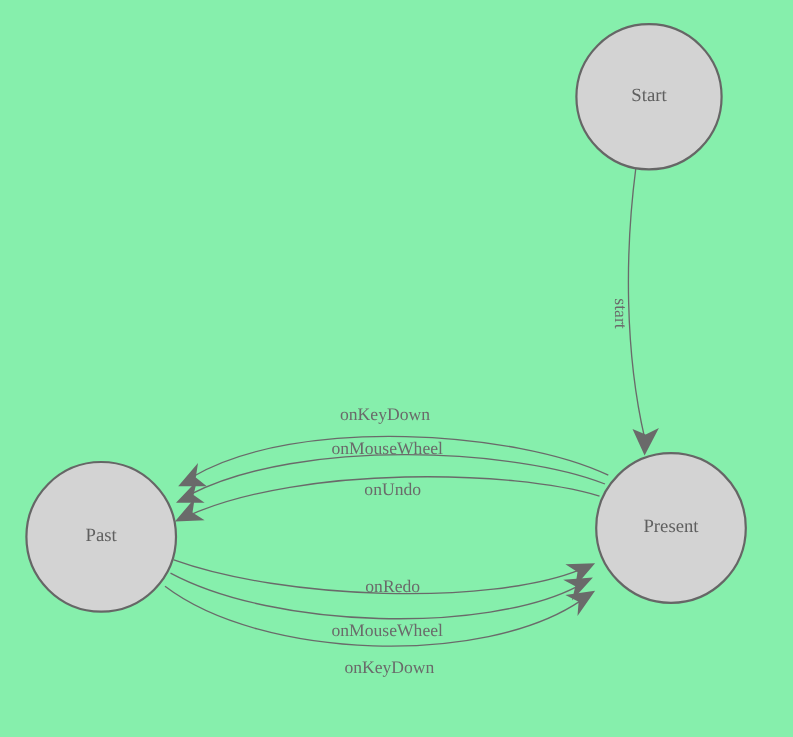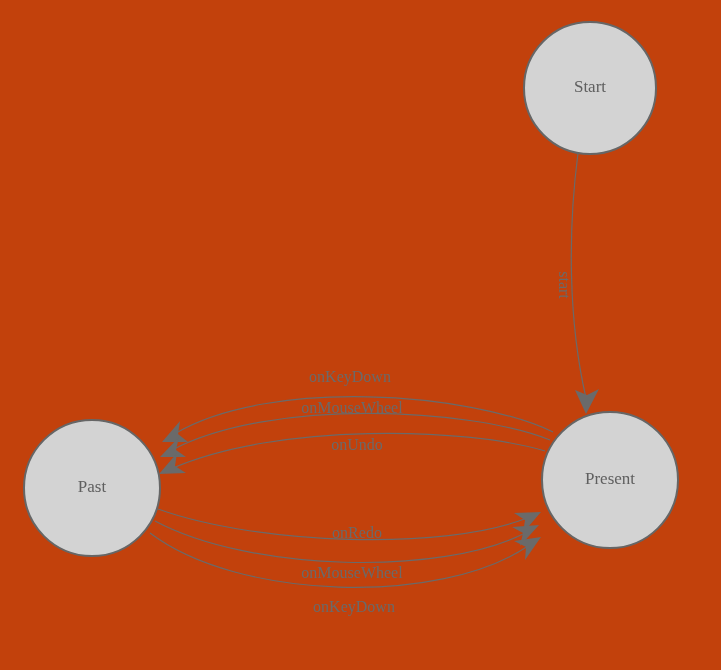--- a/index.html
+++ b/index.html
@@ -10,21 +10,21 @@
   body {
     width: 721px;
     height: 670px;
     font-family: "Liberation Serif", "DejaVu Serif", serif;
     overflow: hidden;
   }
   #diagram-root {
     position: relative;
     width: 721px;
     height: 670px;
-    background: #c2410c;
+    background: #86efac;
   }
   svg#graph-canvas {
     position: absolute;
     left: 0;
     top: 0;
     width: 721px;
     height: 670px;
     display: block;
   }
   .node-circle {

